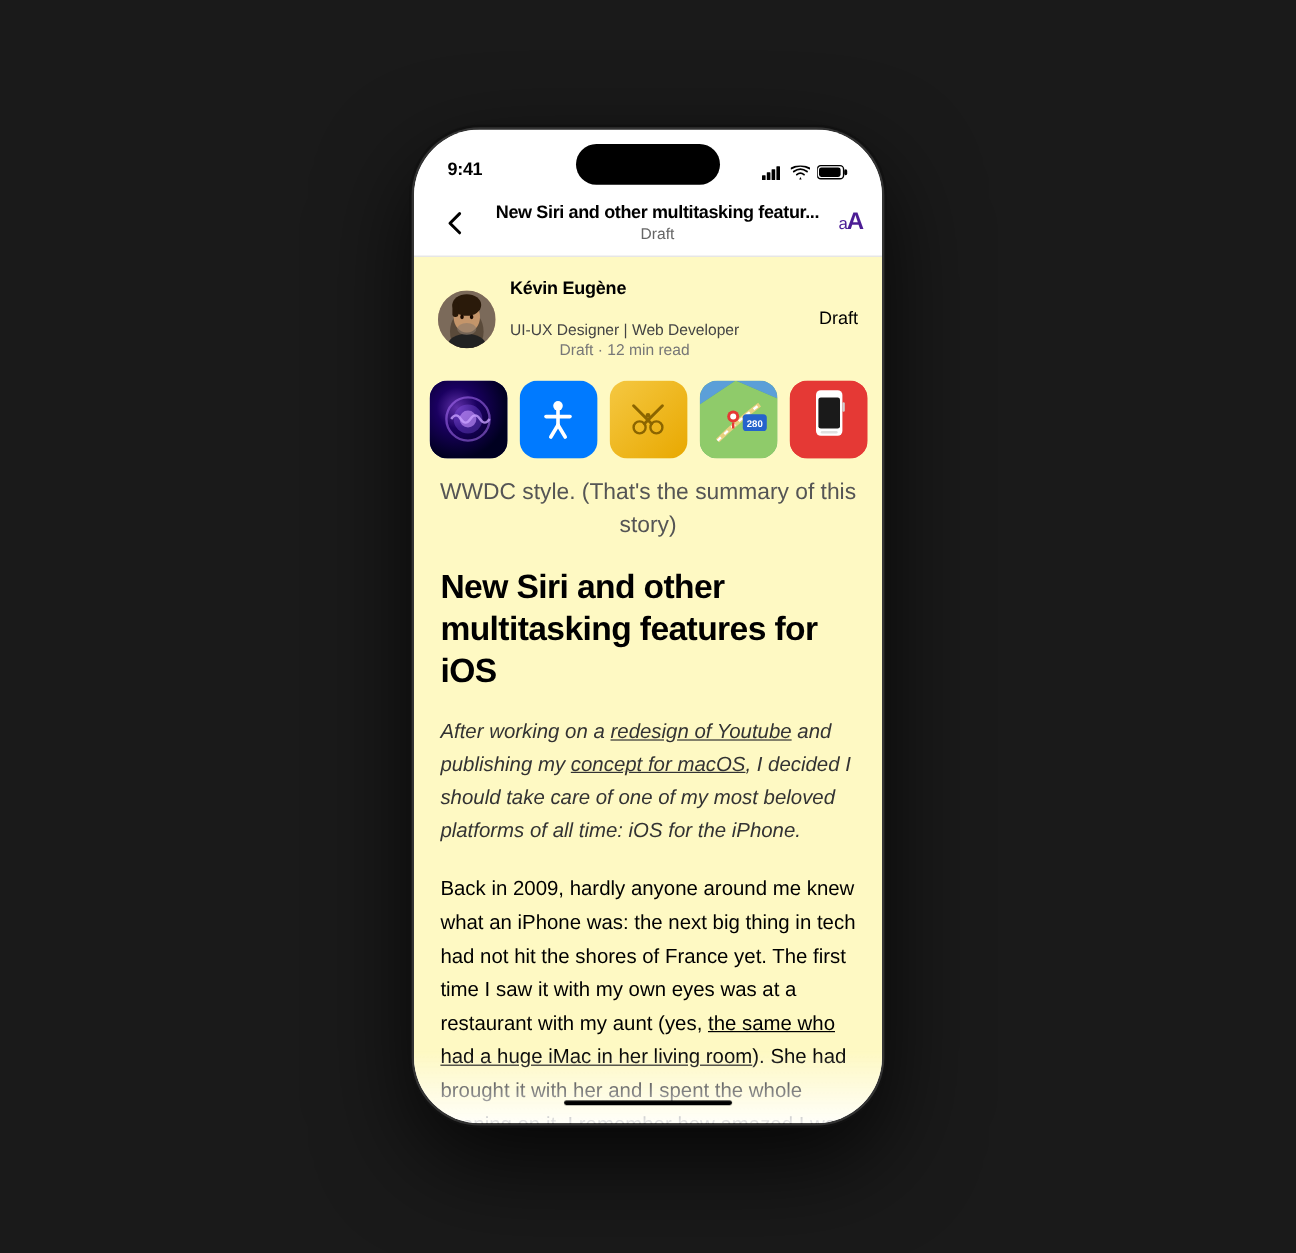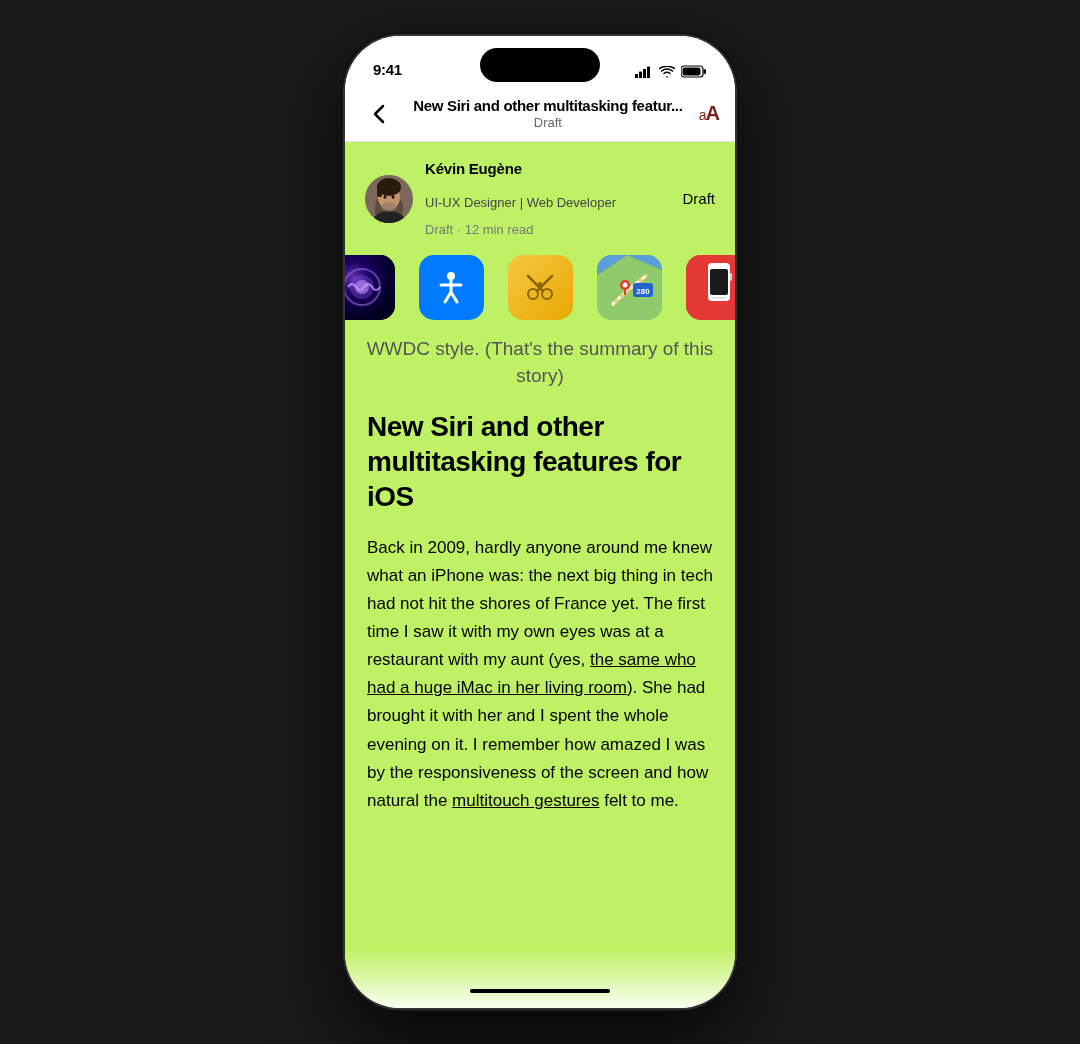--- a/index.html
+++ b/index.html
@@ -8,21 +8,21 @@
       background: #1a1a1a;
       display: flex;
       justify-content: center;
       align-items: center;
       min-height: 100vh;
       font-family: -apple-system, BlinkMacSystemFont, 'SF Pro Text', 'Helvetica Neue', sans-serif;
     }
 
     .phone-frame {
       width: 390px;
-      height: 972px;
+      height: 828px;
       background: #000;
       border-radius: 55px;
       position: relative;
       overflow: hidden;
       box-shadow: 0 0 0 2px #333, 0 0 0 4px #111, 0 30px 80px rgba(0,0,0,0.8);
       padding-left: 24px;
     }
 
     .phone-screen {
       position: absolute;
@@ -109,33 +109,33 @@
     }
 
     .nav-subtitle {
       font-size: 13px;
       color: #666;
       margin-top: 1px;
     }
 
     .nav-aa {
       font-size: 18px;
-      color: #7f1d1d;
+      color: #4c1d95;
       font-weight: 500;
       letter-spacing: -1px;
       cursor: pointer;
       white-space: nowrap;
       text-align: center;
     }
 
     
     .content {
       flex: 1;
       overflow-y: auto;
-      background: #bef264;
+      background: #fef9c3;
       padding-bottom: 20px;
     }
 
     
     .author-section {
       padding: 18px 20px 14px;
       display: flex;
       align-items: center;
       justify-content: space-between;
     }
@@ -173,35 +173,36 @@
 
     .author-role {
       font-size: 13px;
       color: #444;
       margin-top: 18px;
     }
 
     .author-meta {
       font-size: 13px;
       color: #777;
-      margin-top: 12px;
+      margin-top: 2px;
+      text-align: center;
     }
 
     .edit-button {
       font-size: 15px;
       color: #000;
       font-weight: 400;
       cursor: pointer;
     }
 
     
     .app-icons-row {
       padding: 4px 20px 16px;
       display: flex;
-      gap: 24px;
+      gap: 10px;
       justify-content: center;
     }
 
     .app-icon {
       width: 65px;
       height: 65px;
       border-radius: 15px;
       overflow: hidden;
       flex-shrink: 0;
     }
@@ -508,20 +509,23 @@
           </div>
         </div>
       </div>
 
       <div class="caption">WWDC style. (That's the summary of this story)</div>
 
       <div class="article-content">
 
         <h1 class="article-title">New Siri and other multitasking features for iOS</h1>
 
+        <p class="article-intro">
+          After working on a <a href="#">redesign of Youtube</a> and publishing my <a href="#">concept for macOS</a>, I decided I should take care of one of my most beloved platforms of all time: iOS for the iPhone.
+        </p>
 
         <div class="article-body">
           <p>
             Back in 2009, hardly anyone around me knew what an iPhone was: the next big thing in tech had not hit the shores of France yet. The first time I saw it with my own eyes was at a restaurant with my aunt (yes, <a href="#">the same who had a huge iMac in her living room</a>). She had brought it with her and I spent the whole evening on it. I remember how amazed I was by the responsiveness of the screen and how natural the <a href="#" style="text-decoration:underline;">multitouch gestures</a> felt to me.
           </p>
 
         </div>
 
       </div>
     </div>

